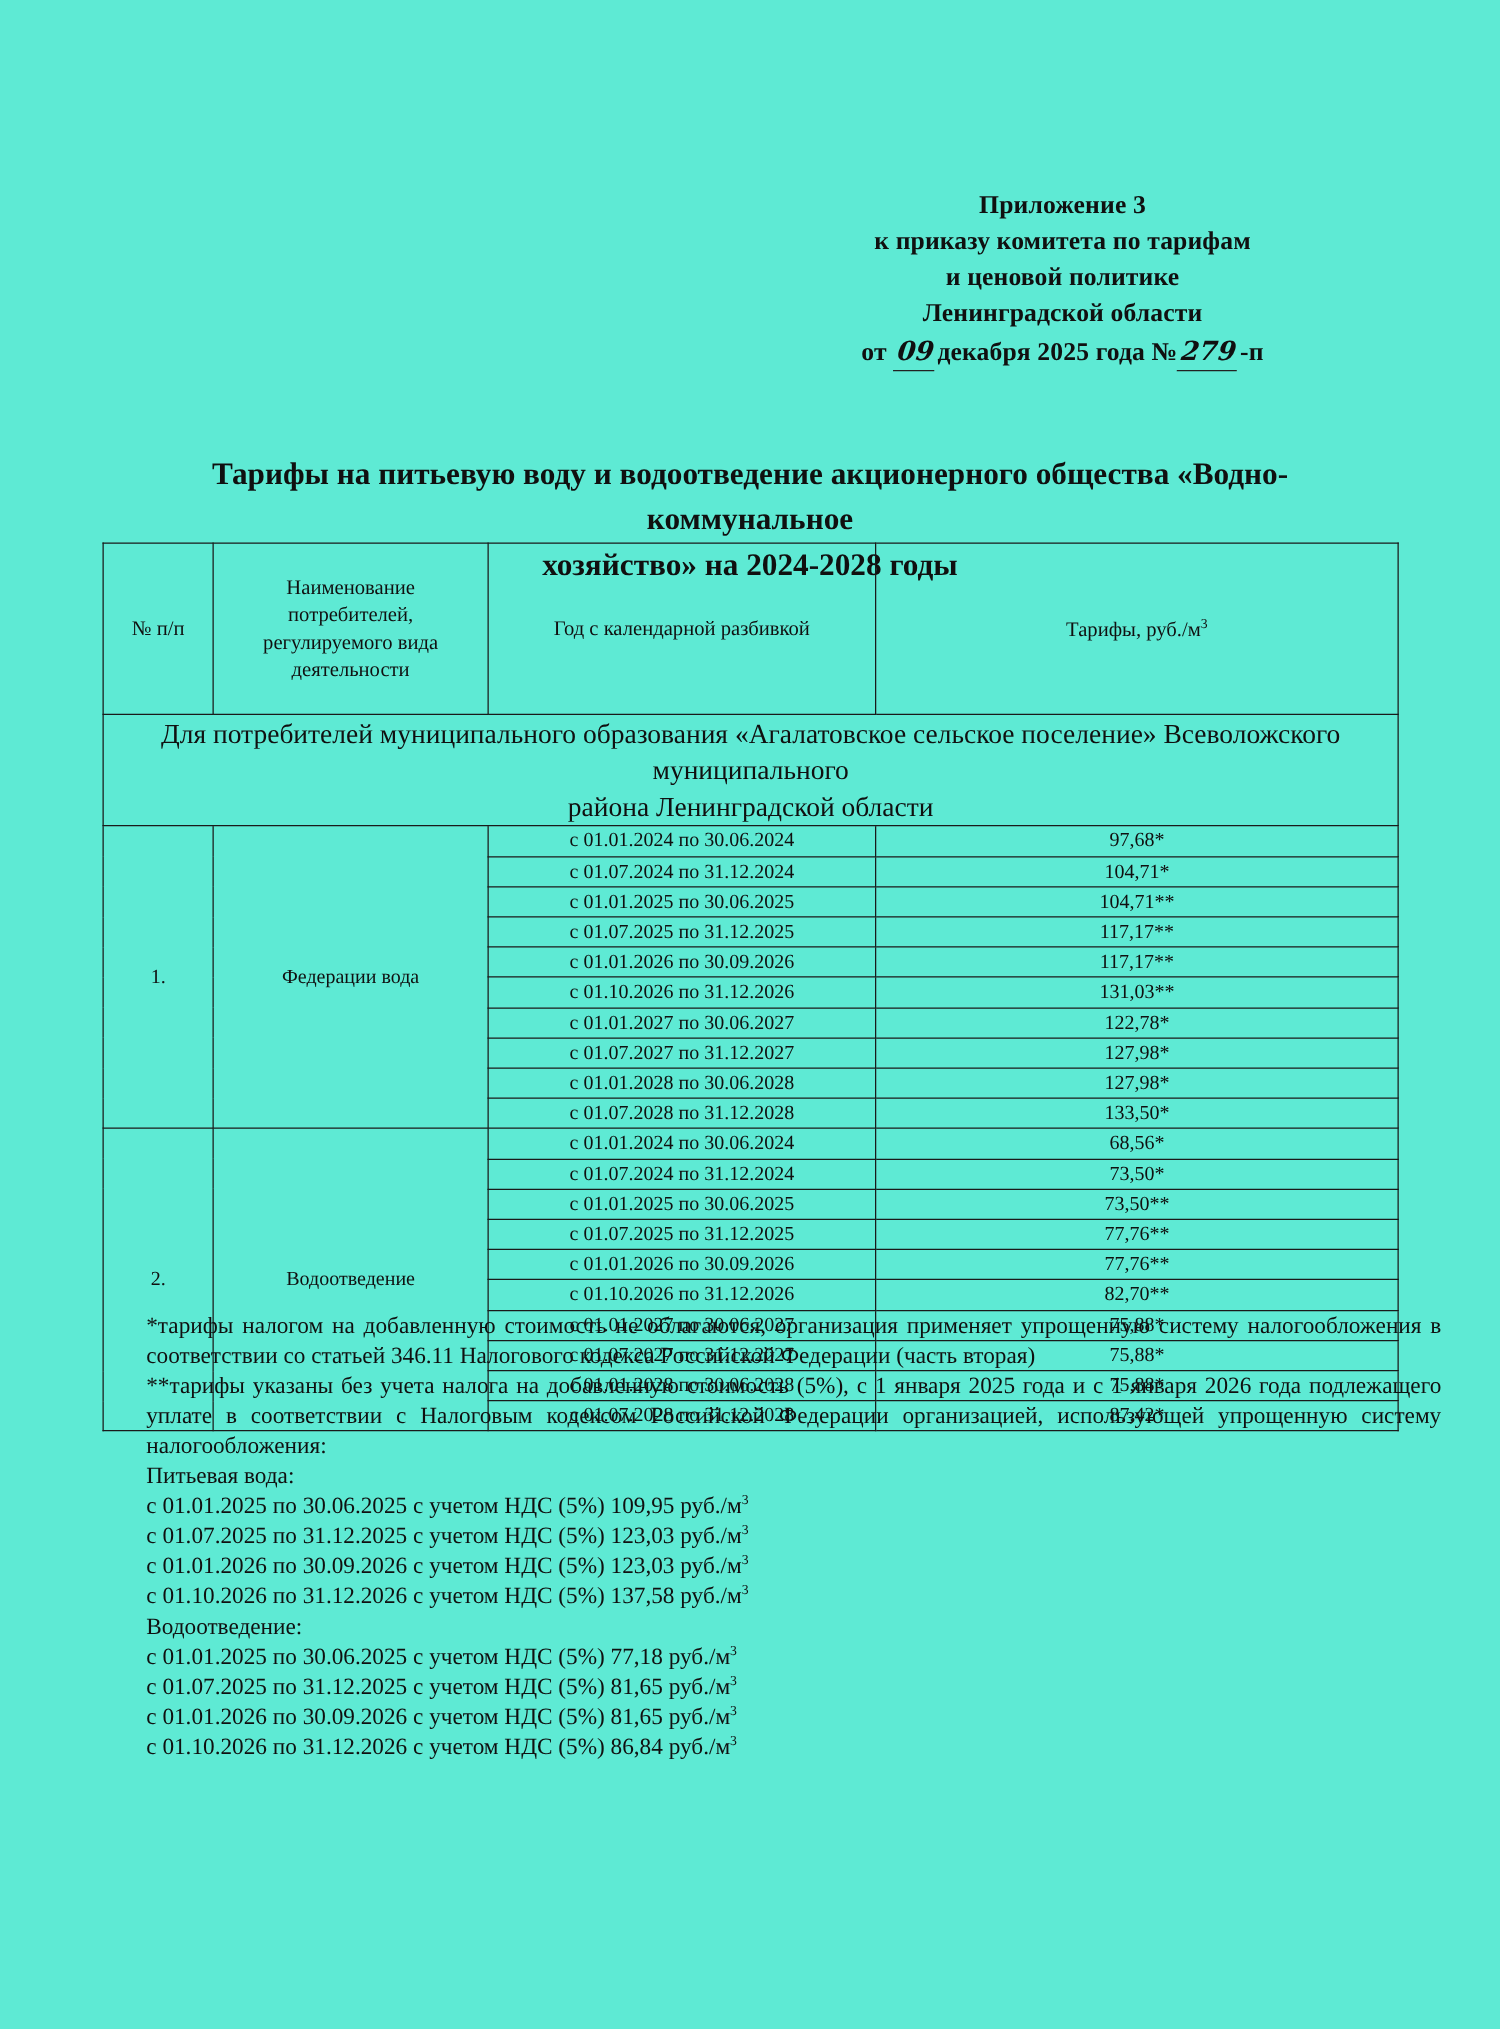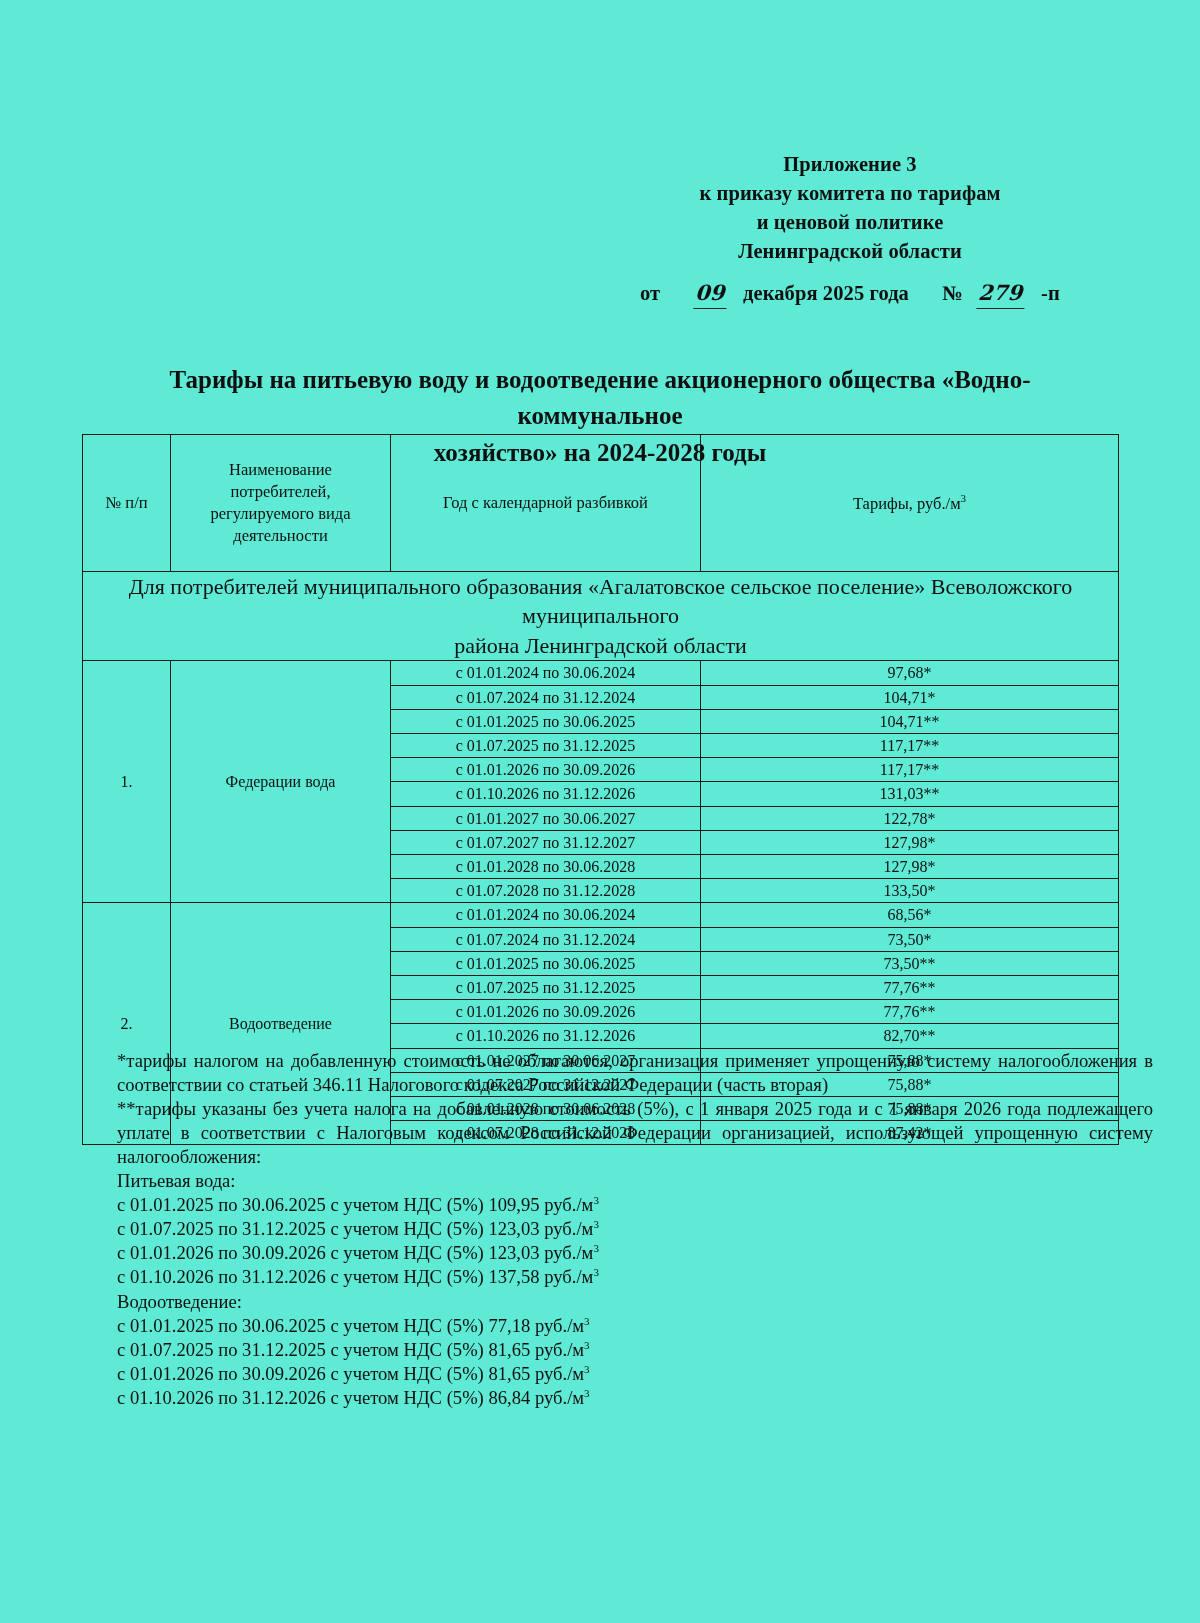--- a/index.html
+++ b/index.html
@@ -29,25 +29,24 @@
     width: 420px;
     text-align: center;
     font-size: 20.5px;
     line-height: 1.42;
     font-weight: 700;
     letter-spacing: .1px;
   }
   .doc-header .line { white-space: nowrap; }
   .order-line {
     display: flex;
-    justify-content: space-between;
+    justify-content: center;
     align-items: baseline;
     gap: 0;
     white-space: nowrap;
-    margin-top: 12px;
   }
   .hand {
     font-family: "DejaVu Serif", serif;
     font-style: italic;
     font-weight: 700;
     font-size: 21px;
     border-bottom: 1.6px solid #222;
     padding: 0 2px;
     margin: 0 1px;
     transform: skewX(-6deg);

